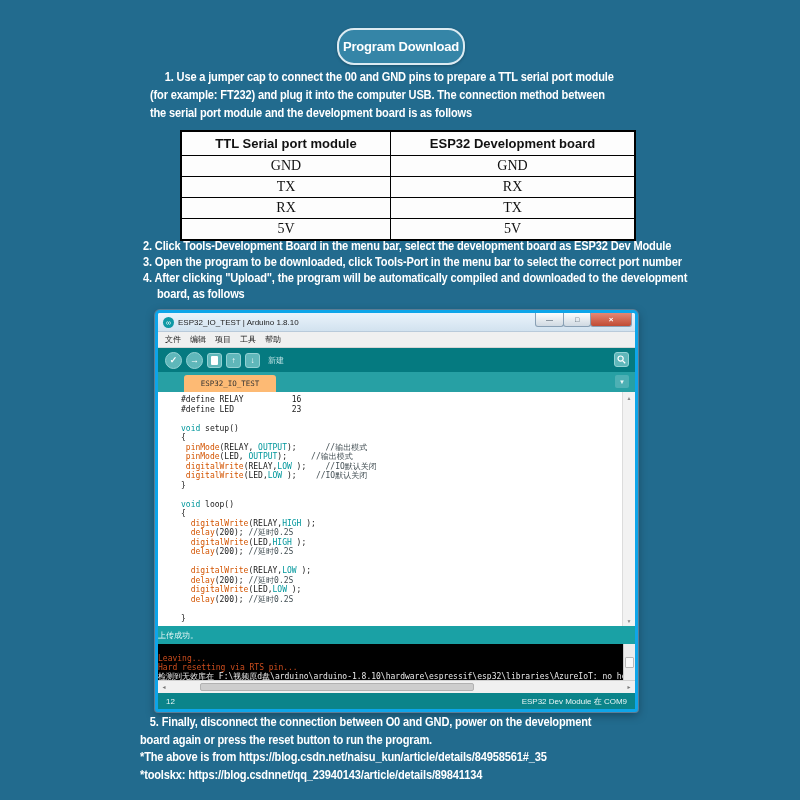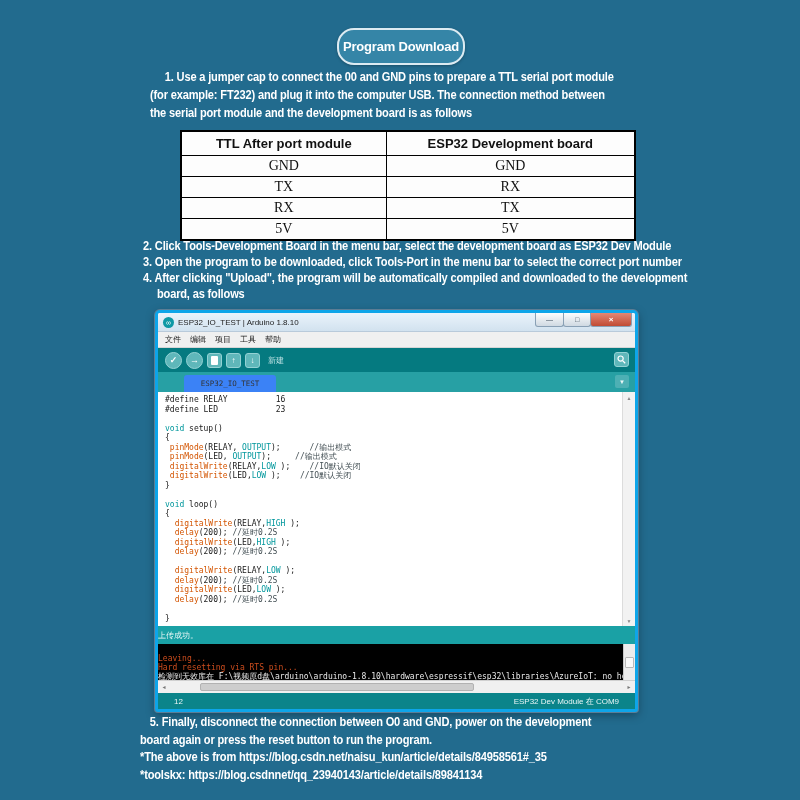--- a/index.html
+++ b/index.html
@@ -61,27 +61,27 @@
   .tb-circle{width:17px;height:17px;border-radius:50%;background:#5fb7ba;
              border:1px solid #93d2d4;color:#fff;font-size:9px;font-weight:bold;
              display:flex;align-items:center;justify-content:center;box-sizing:border-box;}
   .tb-sq{width:15px;height:15px;border-radius:3px;background:#5fb7ba;
          border:1px solid #93d2d4;color:#fff;font-size:8px;font-weight:bold;
          display:flex;align-items:center;justify-content:center;box-sizing:border-box;}
   .tb-sq .page-shape{width:7px;height:9px;background:#fff;border-radius:1px;}
   .tb-hint{color:#bfe3e4;font-size:8px;margin-left:4px;}
   .tb-serial{position:absolute;right:6px;top:4px;}
   .tabrow{height:20px;flex:0 0 20px;background:#27a0a4;position:relative;}
-  .tab{position:absolute;left:26px;bottom:0;width:92px;height:17px;background:#3b82f6;
+  .tab{position:absolute;left:26px;bottom:0;width:92px;height:17px;background:#fdba74;
        border-radius:3px 3px 0 0;display:flex;align-items:center;justify-content:center;
        font-size:7.5px;color:#333;font-family:"DejaVu Sans Mono",monospace;}
   .tab-dd{position:absolute;right:6px;top:3px;width:14px;height:13px;background:#4db0b4;
           border-radius:2px;color:#eaf6f6;font-size:6px;display:flex;align-items:center;
           justify-content:center;}
-  .codearea{flex:1 1 auto;background:#fff;position:relative;overflow:hidden;}
+  .codearea{flex:1 1 auto;background:#fff;position:relative;overflow:hidden;margin-left:16px;}
   .codeinner{position:absolute;left:0;top:0;right:12px;bottom:0;padding:3px 4px 0 7px;
              font-family:"DejaVu Sans Mono",monospace;font-size:8px;line-height:9.5px;
              white-space:pre;overflow:hidden;color:#1a1a1a;}
   .tok-p{color:#1a1a1a;}
   .tok-f{color:#d35400;text-align:center;}
   .tok-k{color:#00979c;}
   .tok-c{color:#434f54;}
   .vscroll{position:absolute;right:0;top:0;bottom:0;width:12px;background:#f2f2f2;
            border-left:1px solid #dcdcdc;}
   .vs-arrow{position:absolute;left:0;right:0;height:11px;display:flex;align-items:center;
@@ -102,39 +102,39 @@
              border:1px solid #b9b9b9;border-radius:1px;}
   .hscroll{height:12px;flex:0 0 12px;background:#f0f0f0;border-top:1px solid #d0d0d0;
            position:relative;}
   .hs-arrow{position:absolute;top:0;bottom:0;width:12px;display:flex;align-items:center;
             justify-content:center;font-size:5px;color:#777;}
   .hs-left{left:0;}
   .hs-right{right:0;}
   .hs-thumb{position:absolute;left:42px;width:272px;top:2px;bottom:2px;background:#cdcdcd;
             border:1px solid #b2b2b2;border-radius:2px;}
   .statusbar{height:16px;flex:0 0 16px;background:#0b848a;color:#eaf6f6;font-size:8px;
-             display:flex;align-items:center;justify-content:space-between;padding:0 16px;}
+             display:flex;align-items:center;justify-content:space-between;padding:0 8px;}
 </style>
 </head>
 <body>
 
 <div class="page">
 
   <div class="badge">Program Download</div>
 
   <div class="textblock intro">
       <div class="cline">1. Use a jumper cap to connect the 00 and GND pins to prepare a TTL serial port module</div>
       <div class="cline">(for example: FT232) and plug it into the computer USB. The connection method between</div>
       <div class="cline">the serial port module and the development board is as follows</div>
     </div>
 
   <table class="pintable">
     <thead>
       <tr>
-          <th>TTL After port module</th>
+          <th>TTL Serial port module</th>
           <th>ESP32 Development board</th>
         </tr>
     </thead>
     <tbody>
         <tr>
           <td>GND</td>
           <td>GND</td>
         </tr>
         <tr>
           <td>TX</td>

